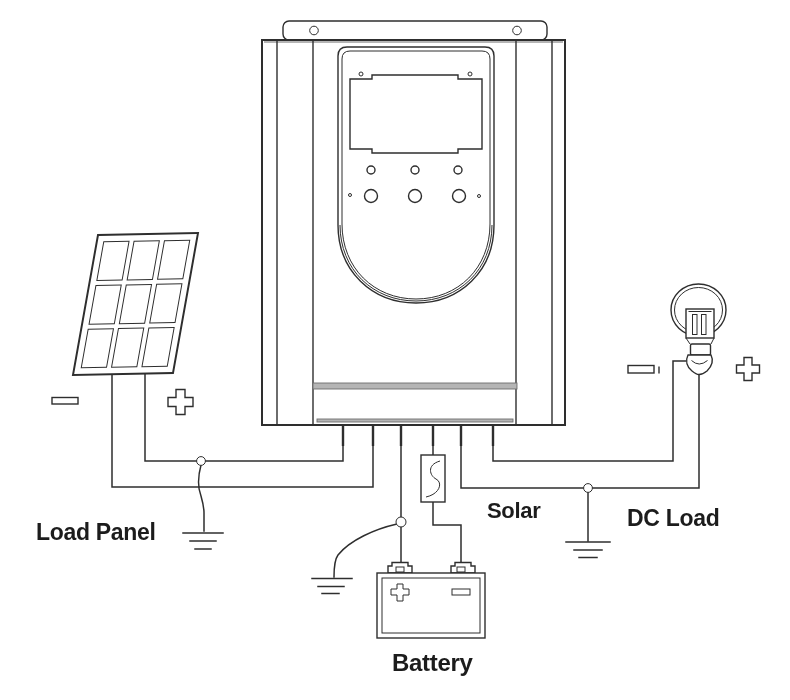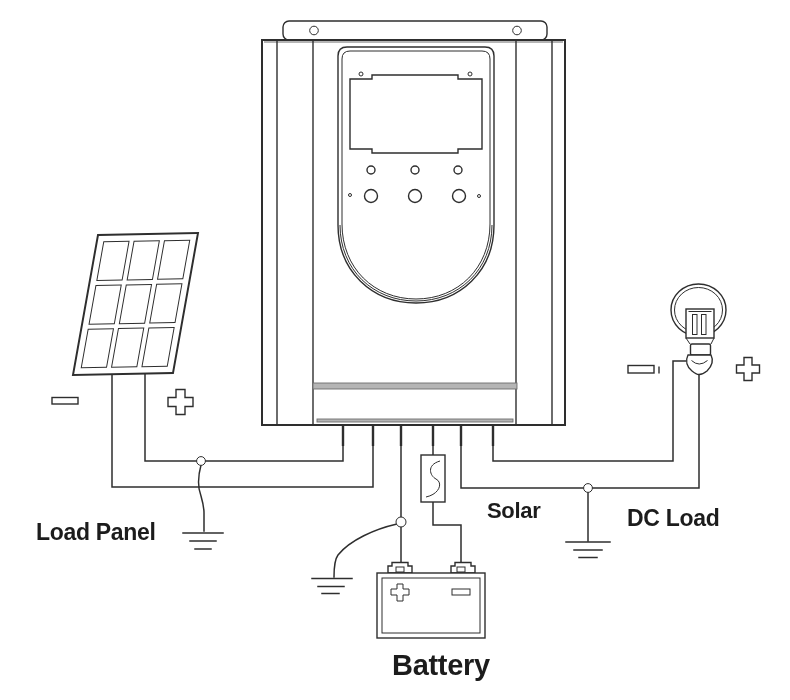--- a/index.html
+++ b/index.html
@@ -21,21 +21,21 @@
   .stub{stroke:var(--line);stroke-width:2.4;}
   .band{fill:var(--panel-band);stroke:var(--line-soft);stroke-width:0.9;}
   .grayline{stroke:var(--panel-band);stroke-width:2.2;}
   .label{
     position:absolute;color:var(--text);
     font-weight:700;line-height:1;letter-spacing:-0.3px;white-space:nowrap;
   }
   .lbl-solar{left:36px;top:521px;font-size:23px;}
   .lbl-fuses{left:487px;top:500px;font-size:22px;}
   .lbl-dcload{left:627px;top:507px;font-size:23px;}
-  .lbl-battery{left:392px;top:651px;font-size:29px;}
+  .lbl-battery{left:392px;top:651px;font-size:24px;}
 </style>
 </head>
 <body>
 
 <svg width="790" height="700" viewBox="0 0 790 700">
 
   <g>
     <path class="wire" d="M 343,425 L 343,461 L 145,461 L 145,374"></path>
     <path class="wire" d="M 373,425 L 373,487 L 112,487 L 112,375"></path>
     <path class="wire" d="M 401,425 L 401,563"></path>

